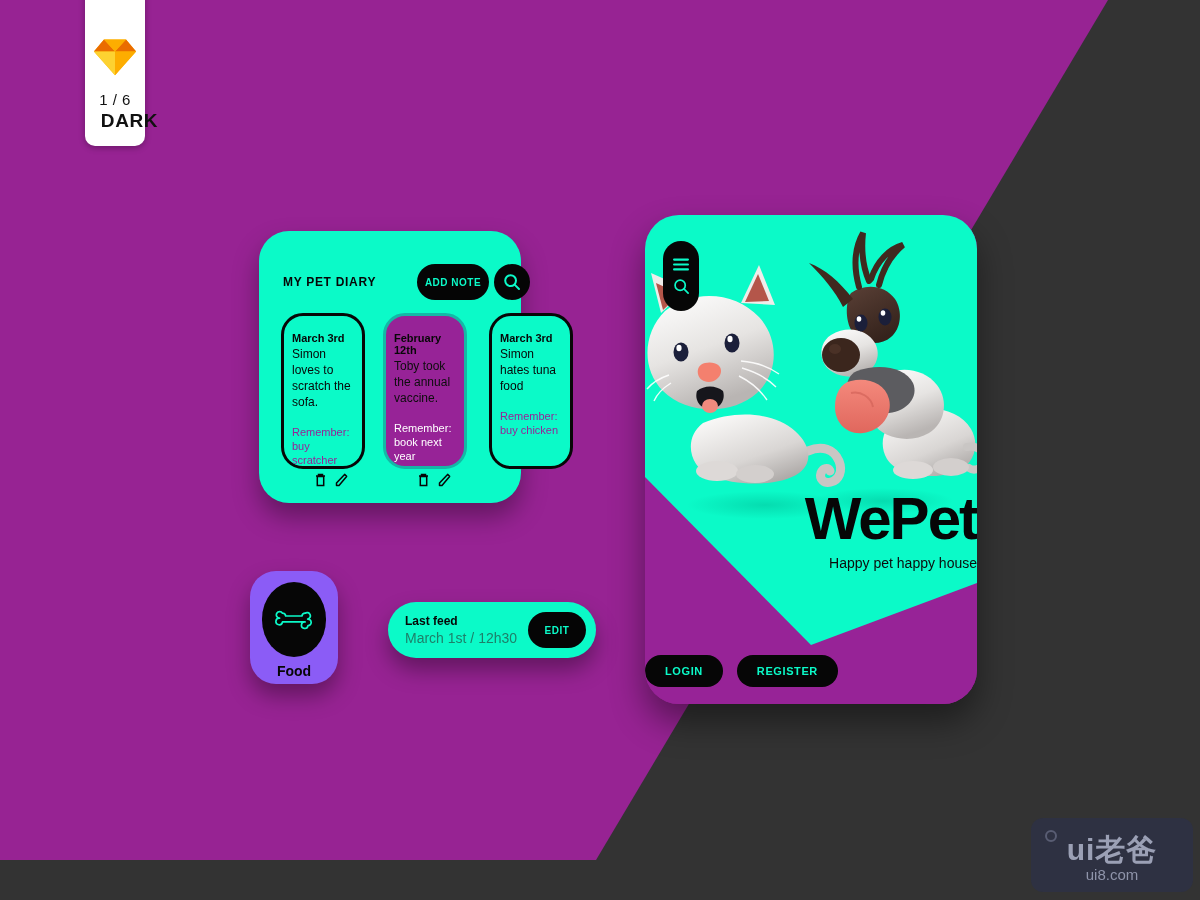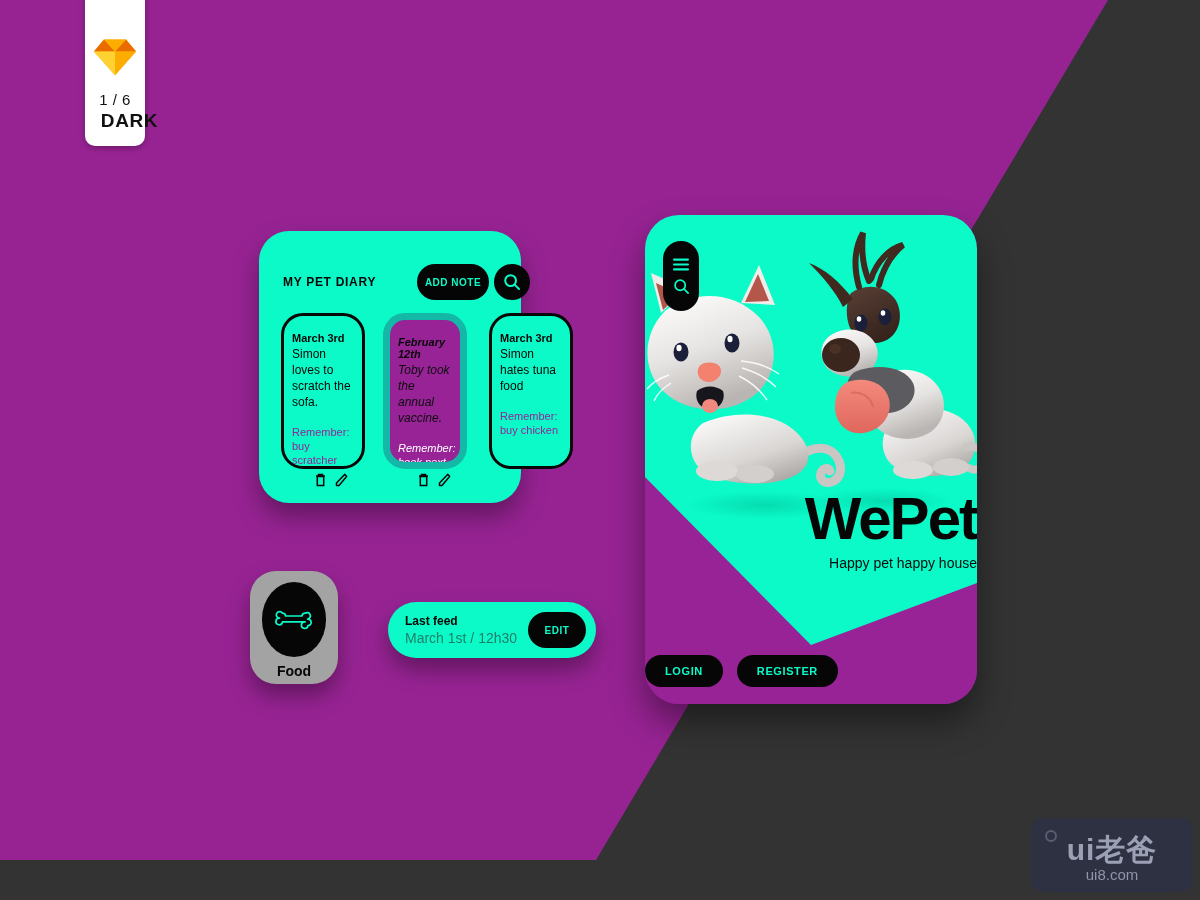--- a/index.html
+++ b/index.html
@@ -53,37 +53,37 @@
     width:36px; height:36px; border-radius:50%;
     background:#050505; cursor:pointer;
     display:flex; align-items:center; justify-content:center;
   }
   .note{
     position:absolute; width:84px; height:156px;
     border-radius:22px; padding:16px 8px 0;
     overflow:hidden;
   }
   .note.outline{ background:#0BFAC8; border:3px solid #070707; }
-  .note.filled{ background:#972397; border:7px solid #14b8a6;font-style:italic; }
+  .note.filled{ background:#972397; border:3px solid #14b8a6; }
   .note-date{ font-size:11px; font-weight:bold; color:#070707; margin-bottom:3px; }
   .note.filled .note-date{ color:#070707; }
   .note-body{ font-size:12px; line-height:1.33; color:#070707; }
   .note.filled .note-body{ color:#0d0d0d; }
   .note-remember{ font-size:11px; line-height:1.3; margin-top:14px; color:#972397; }
   .note.filled .note-remember{ color:#ffffff; }
 
   .note-actions{
     position:absolute; display:flex; gap:9px; align-items:center;
   }
   .icon-btn{ cursor:pointer; line-height:0; }
 
   
   .food-btn{
     position:absolute; left:250px; top:571px; width:88px; height:113px;
-    background:#a3a3a3; border-radius:26px;
+    background:#8b5cf6; border-radius:26px;
     box-shadow:0 12px 22px rgba(0,0,0,.35);
     display:flex; flex-direction:column; align-items:center;
     padding-top:11px; cursor:pointer; z-index:10;
   }
   .food-icon-bg{
     width:64px; height:75px; border-radius:32px/37px; background:#060606;
     display:flex; align-items:center; justify-content:center;
   }
   .food-label{ font-size:14px; font-weight:bold; color:#060606; margin-top:6px; }
 

